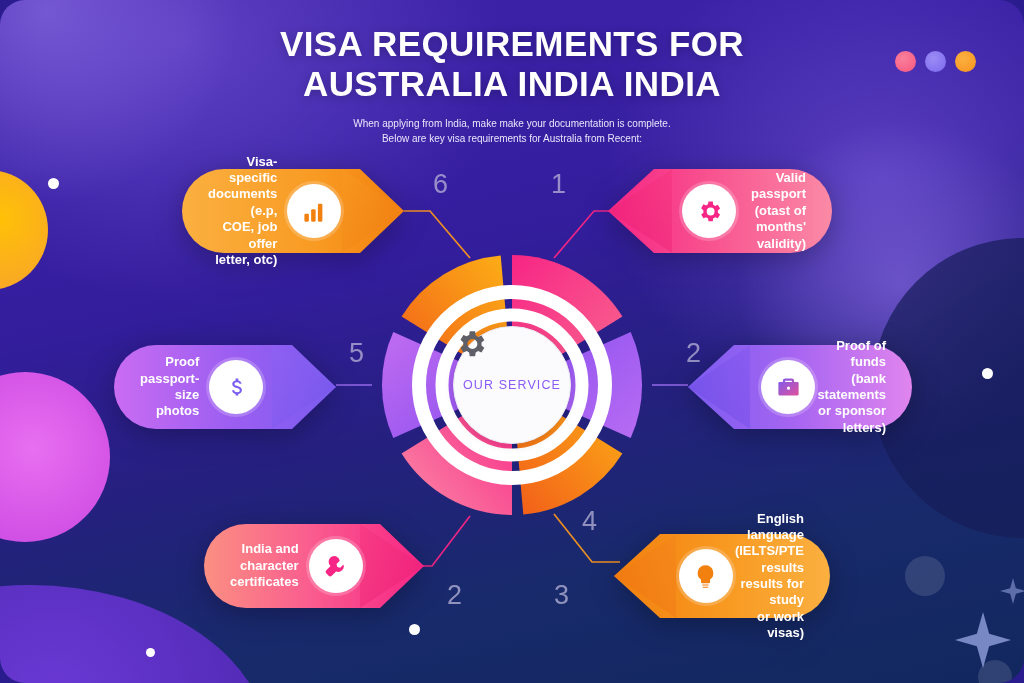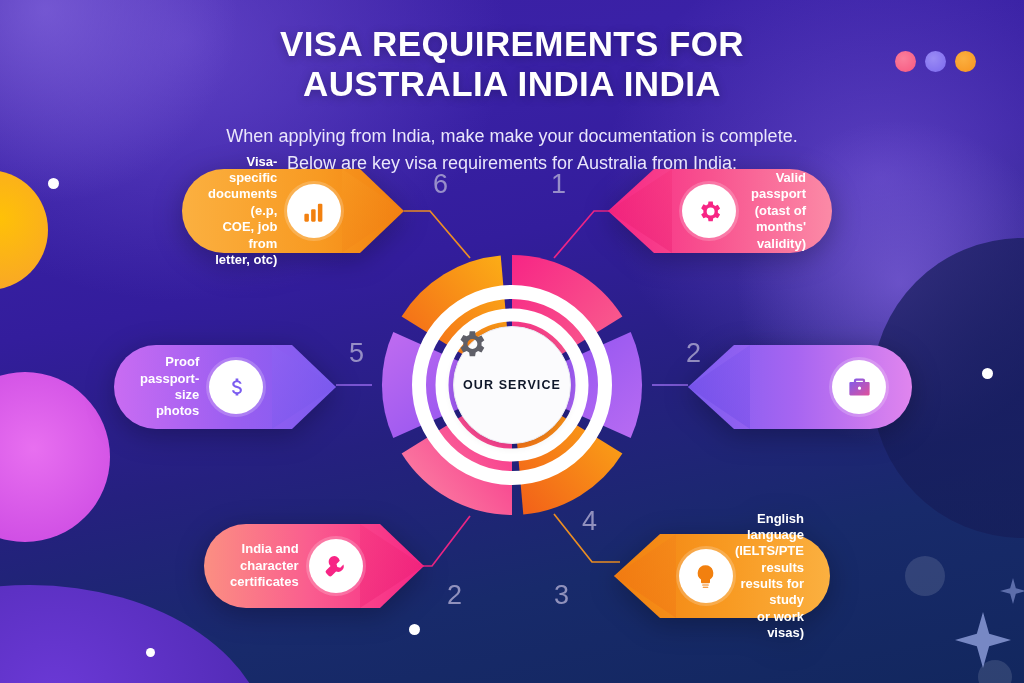--- a/index.html
+++ b/index.html
@@ -10,20 +10,21 @@
     position:relative;
   }
   #stage {
     position:absolute; inset:0;
     width:1024px; height:683px;
     overflow:hidden;
     background:
       radial-gradient(ellipse 520px 420px at 18% 6%,  rgba(122,90,220,.55) 0%, rgba(122,90,220,0) 62%),
       radial-gradient(ellipse 460px 400px at 86% 26%, rgba(128,96,226,.50) 0%, rgba(128,96,226,0) 60%),
       linear-gradient(168deg,#3b1fa3 0%, #3a21a6 18%, #331d9c 38%, #25207f 58%, #182a6b 78%, #12275e 100%);
+    border-radius: 25px;
   }
   
   .bgdeco { position:absolute; border-radius:50%; pointer-events:none; }
   .glow-tl { left:-150px; top:-185px; width:390px; height:390px;
     background:radial-gradient(circle at 50% 50%, rgba(139,110,228,.62), rgba(139,110,228,0) 70%); }
   .glow-r { left:735px; top:118px; width:330px; height:330px;
     background:radial-gradient(circle at 50% 50%, rgba(140,108,232,.55), rgba(140,108,232,0) 70%); }
   .orb-orange { left:-72px; top:170px; width:120px; height:120px;
     background:radial-gradient(circle at 60% 40%, #ffc107, #f9a825 70%); filter:blur(.3px); }
   .orb-magenta { left:-60px; top:372px; width:170px; height:170px;
@@ -36,33 +37,33 @@
   .spark { position:absolute; width:56px; height:56px; background:#8e9ddb;
     clip-path:polygon(50% 0%,61% 39%,100% 50%,61% 61%,50% 100%,39% 61%,0% 50%,39% 39%); opacity:.82; }
   .spark.sm { width:26px; height:26px; opacity:.6; }
   .tiny-dot { position:absolute; border-radius:50%; background:rgba(255,255,255,.12); }
   .topdot { position:absolute; width:21px; height:21px; border-radius:50%; }
 
   
   #header { position:absolute; left:0; top:24px; width:1024px; text-align:center; z-index:6; }
   #title { color:#fff; font-weight:bold; font-size:35px; line-height:1.13;
     letter-spacing:.4px; text-shadow:0 2px 10px rgba(0,0,0,.25); }
-  #subtitle { margin-top:20px; color:#e9e6fb; font-size:18px; line-height:1.5; font-weight:500; }
+  #subtitle { margin-top:13px; color:#e9e6fb; font-size:10px; line-height:1.5; font-weight:500; }
 
   
   #wheel { position:absolute; left:512px; top:385px; transform:translate(-50%,-50%);
     width:300px; height:300px; z-index:4; }
   #wheel svg { position:absolute; left:0; top:0; }
   #hub { position:absolute; left:50%; top:50%; transform:translate(-50%,-50%);
     width:118px; height:118px; border-radius:50%;
     background:#fbfbfd; border:1px solid #e9e9f2;
     display:flex; flex-direction:column; align-items:center; justify-content:center;
     box-shadow:0 2px 10px rgba(0,0,0,.12); }
   #hub .gear { width:34px; height:34px; margin-bottom:7px; }
-  #hub-label { color:#0f172a; font-size:12.5px; font-weight:700; letter-spacing:1.1px; }
+  #hub-label { color:#8b5cf6; font-size:12.5px; font-weight:400; letter-spacing:1.1px; }
 
   
   #lines { position:absolute; inset:0; z-index:2; }
 
   
   .pill { position:absolute; height:84px; z-index:5;
     display:flex; align-items:center;
     filter:drop-shadow(0 6px 14px rgba(0,0,0,.28)); }
   .pill .body { position:relative; height:84px; width:100%;
     display:flex; align-items:center; }
@@ -116,21 +117,21 @@
   <div class="topdot" style="left:925px; top:51px; background:radial-gradient(circle at 40% 35%,#9b8cf5,#7b68ee);"></div>
   <div class="topdot" style="left:955px; top:51px; background:radial-gradient(circle at 40% 35%,#fbb040,#f7931e);"></div>
 
   <div id="header">
     <div id="title">
       <div>VISA REQUIREMENTS FOR</div>
       <div>AUSTRALIA INDIA INDIA</div>
     </div>
     <div id="subtitle">
       <div>When applying from India, make make your documentation is complete.</div>
-      <div>Below are key visa requirements for Australia from India:</div>
+      <div>Below are key visa requirements for Australia from Recent:</div>
     </div>
   </div>
 
   <svg id="lines" width="1024" height="683">
 
     <polyline points="404,211 430,211 470,258" fill="none" stroke="#f7941e" stroke-width="1.7" opacity=".95"></polyline>
 
     <polyline points="620,211 594,211 554,258" fill="none" stroke="#f72585" stroke-width="1.7" opacity=".95"></polyline>
 
     <line x1="336" y1="385" x2="372" y2="385" stroke="#9b6cf0" stroke-width="1.7" opacity=".95"></line>
@@ -212,21 +213,21 @@
           <stop offset="0%" stop-color="#f89a22"></stop>
               <stop offset="100%" stop-color="#ef7a10"></stop>
         </linearGradient>
           </defs>
         <path d="M42,0 H178 L222,42 L178,84 H42 A42,42 0 0,1 42,0 Z" fill="url(#p6)"></path>
         <path d="M160,0 L222,42 L160,84 Z" fill="url(#p6b)" opacity=".55"></path>
       </svg>
       <div class="inner">
         <div class="pill-text">Visa-specific
 documents (e.p,
-COE, job from
+COE, job offer
 letter, otc)</div>
         <div class="ico">
           <svg viewBox="0 0 24 24" fill="#f2800f">
             <rect x="3" y="14" width="4" height="7" rx="1"></rect>
             <rect x="9" y="10" width="4" height="11" rx="1"></rect>
             <rect x="15" y="5" width="4" height="16" rx="1"></rect>
           </svg>
         </div>
       </div>
     </div>
@@ -303,20 +304,23 @@
         </linearGradient>
         <linearGradient id="p2b" x1="1" y1="0" x2="0" y2="1">
           <stop offset="0%" stop-color="#8358f0"></stop>
               <stop offset="100%" stop-color="#6c48e4"></stop>
         </linearGradient>
           </defs>
         <path d="M182,0 H46 L0,42 L46,84 H182 A42,42 0 0,0 182,0 Z" fill="url(#p2)"></path>
         <path d="M62,0 L0,42 L62,84 Z" fill="url(#p2b)" opacity=".55"></path>
       </svg>
       <div class="inner">
+        <div class="pill-text">Proof of funds
+(bank statements
+or sponsor letters)</div>
         <div class="ico">
           <svg viewBox="0 0 24 24">
             <defs>
                 <linearGradient id="bcg" x1="0" y1="0" x2="1" y2="1">
               <stop offset="0%" stop-color="#7b5cf0"></stop>
                   <stop offset="100%" stop-color="#e0509a"></stop>
             </linearGradient>
               </defs>
             <path fill="url(#bcg)" d="M9 4h6a2 2 0 012 2v1h3a1 1 0 011 1v10a1 1 0 01-1 1H4a1 1 0 01-1-1V8a1 1 0 011-1h3V6a2 2 0 012-2zm0 3h6V6H9v1zm3 4.2a1.4 1.4 0 100 2.8 1.4 1.4 0 000-2.8z"></path>
           </svg>

